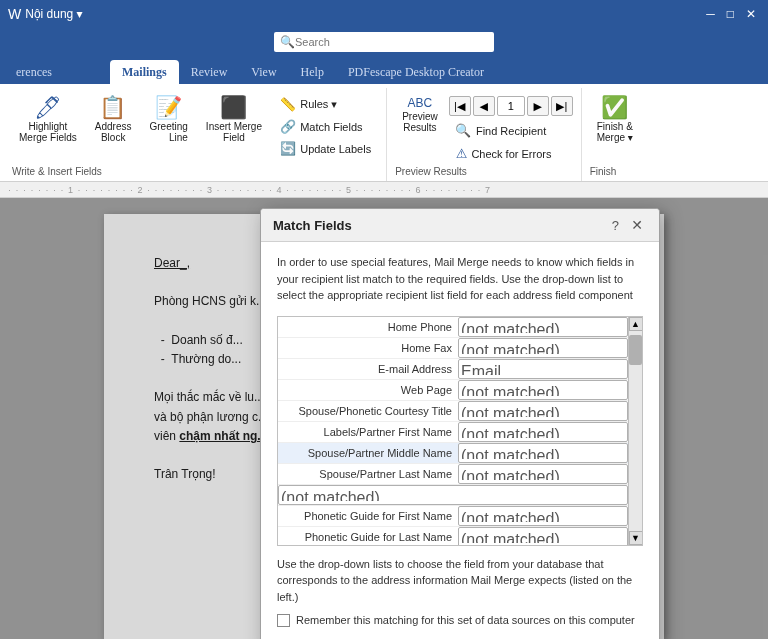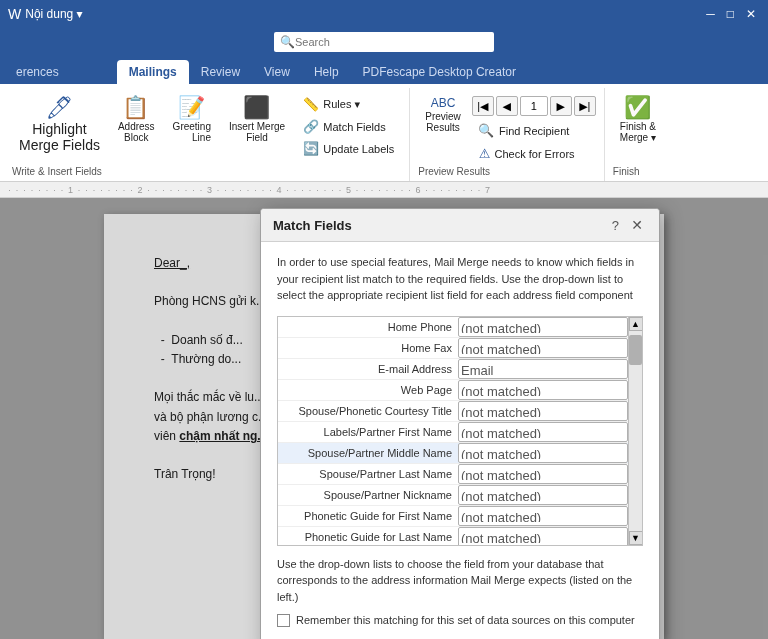--- a/index.html
+++ b/index.html
@@ -32,20 +32,21 @@
     }
     .ribbon-tab {
       padding: 4px 12px;
       font-size: 12px;
       color: #ccd9f0;
       cursor: pointer;
       border-radius: 4px 4px 0 0;
       height: 24px;
       display: flex;
       align-items: center;
+      font-family: Liberation Serif, serif;
     }
     .ribbon-tab.active {
       background: #fff;
       color: #2b579a;
       font-weight: 600;
       margin-left: 46px;
     }
     .ribbon-content {
       display: flex;
       align-items: stretch;
@@ -213,21 +214,21 @@
     }
     .modal-body { padding: 12px 16px; }
     .modal-desc { font-size: 11px; color: #333; line-height: 1.5; margin-bottom: 12px; }
     .match-row { display: flex; align-items: center; border-bottom: 1px solid #eee; }
     .match-label { flex: 0 0 180px; font-size: 11px; color: #333; padding: 3px 6px; text-align: right; }
     .match-select-wrap { flex: 1; display: flex; align-items: center; gap: 2px; }
     .match-select {
       flex: 1;
       height: 20px;
       border: 1px solid #b0b0b0;
-      font-size: 13px;
+      font-size: 16px;
       background: #fff;
       border-radius: 2px;
       padding: 3px 2px;
       color: #555;
       appearance: none;
       -webkit-appearance: none;
     }
     .modal-note { font-size: 11px; color: #333; line-height: 1.5; margin: 10px 0 8px 0; }
     .modal-checkbox-row { display: flex; align-items: flex-start; gap: 6px; margin-bottom: 12px; }
     .modal-checkbox { width: 13px; height: 13px; border: 1px solid #888; background: #fff; flex-shrink: 0; margin-top: 1px; }
@@ -335,21 +336,21 @@
       <div class="ribbon-tab">Help</div>
       <div class="ribbon-tab">PDFescape Desktop Creator</div>
     </div>
 
     <div class="ribbon-content">
 
       <div class="ribbon-group">
         <div class="ribbon-group-items">
           <div class="ribbon-btn">
             <div class="icon">🖊</div>
-            <div style="font-size:14px;text-align:center;">Highlight<br>Merge Fields</div>
+            <div style="font-size:10px;text-align:center;">Highlight<br>Merge Fields</div>
           </div>
           <div class="ribbon-btn">
             <div class="icon">📋</div>
             <div style="font-size:10px;text-align:center;">Address<br>Block</div>
           </div>
           <div class="ribbon-btn">
             <div class="icon">📝</div>
             <div style="font-size:10px;text-align:right;">Greeting<br>Line</div>
           </div>
           <div class="ribbon-btn">
@@ -511,21 +512,20 @@
               </div>
               <div class="match-row">
                 <div class="match-label">Spouse/Partner Last Name</div>
                 <div class="match-select-wrap">
                   <select class="match-select">
                     <option>(not matched)</option>
                   </select>
                 </div>
               </div>
               <div class="match-row">
-                <div class="match-label">Spouse/Partner Nickname</div>
                 <div class="match-select-wrap">
                   <select class="match-select">
                     <option>(not matched)</option>
                   </select>
                 </div>
               </div>
               <div class="match-row">
                 <div class="match-label">Phonetic Guide for First Name</div>
                 <div class="match-select-wrap">
                   <select class="match-select">

